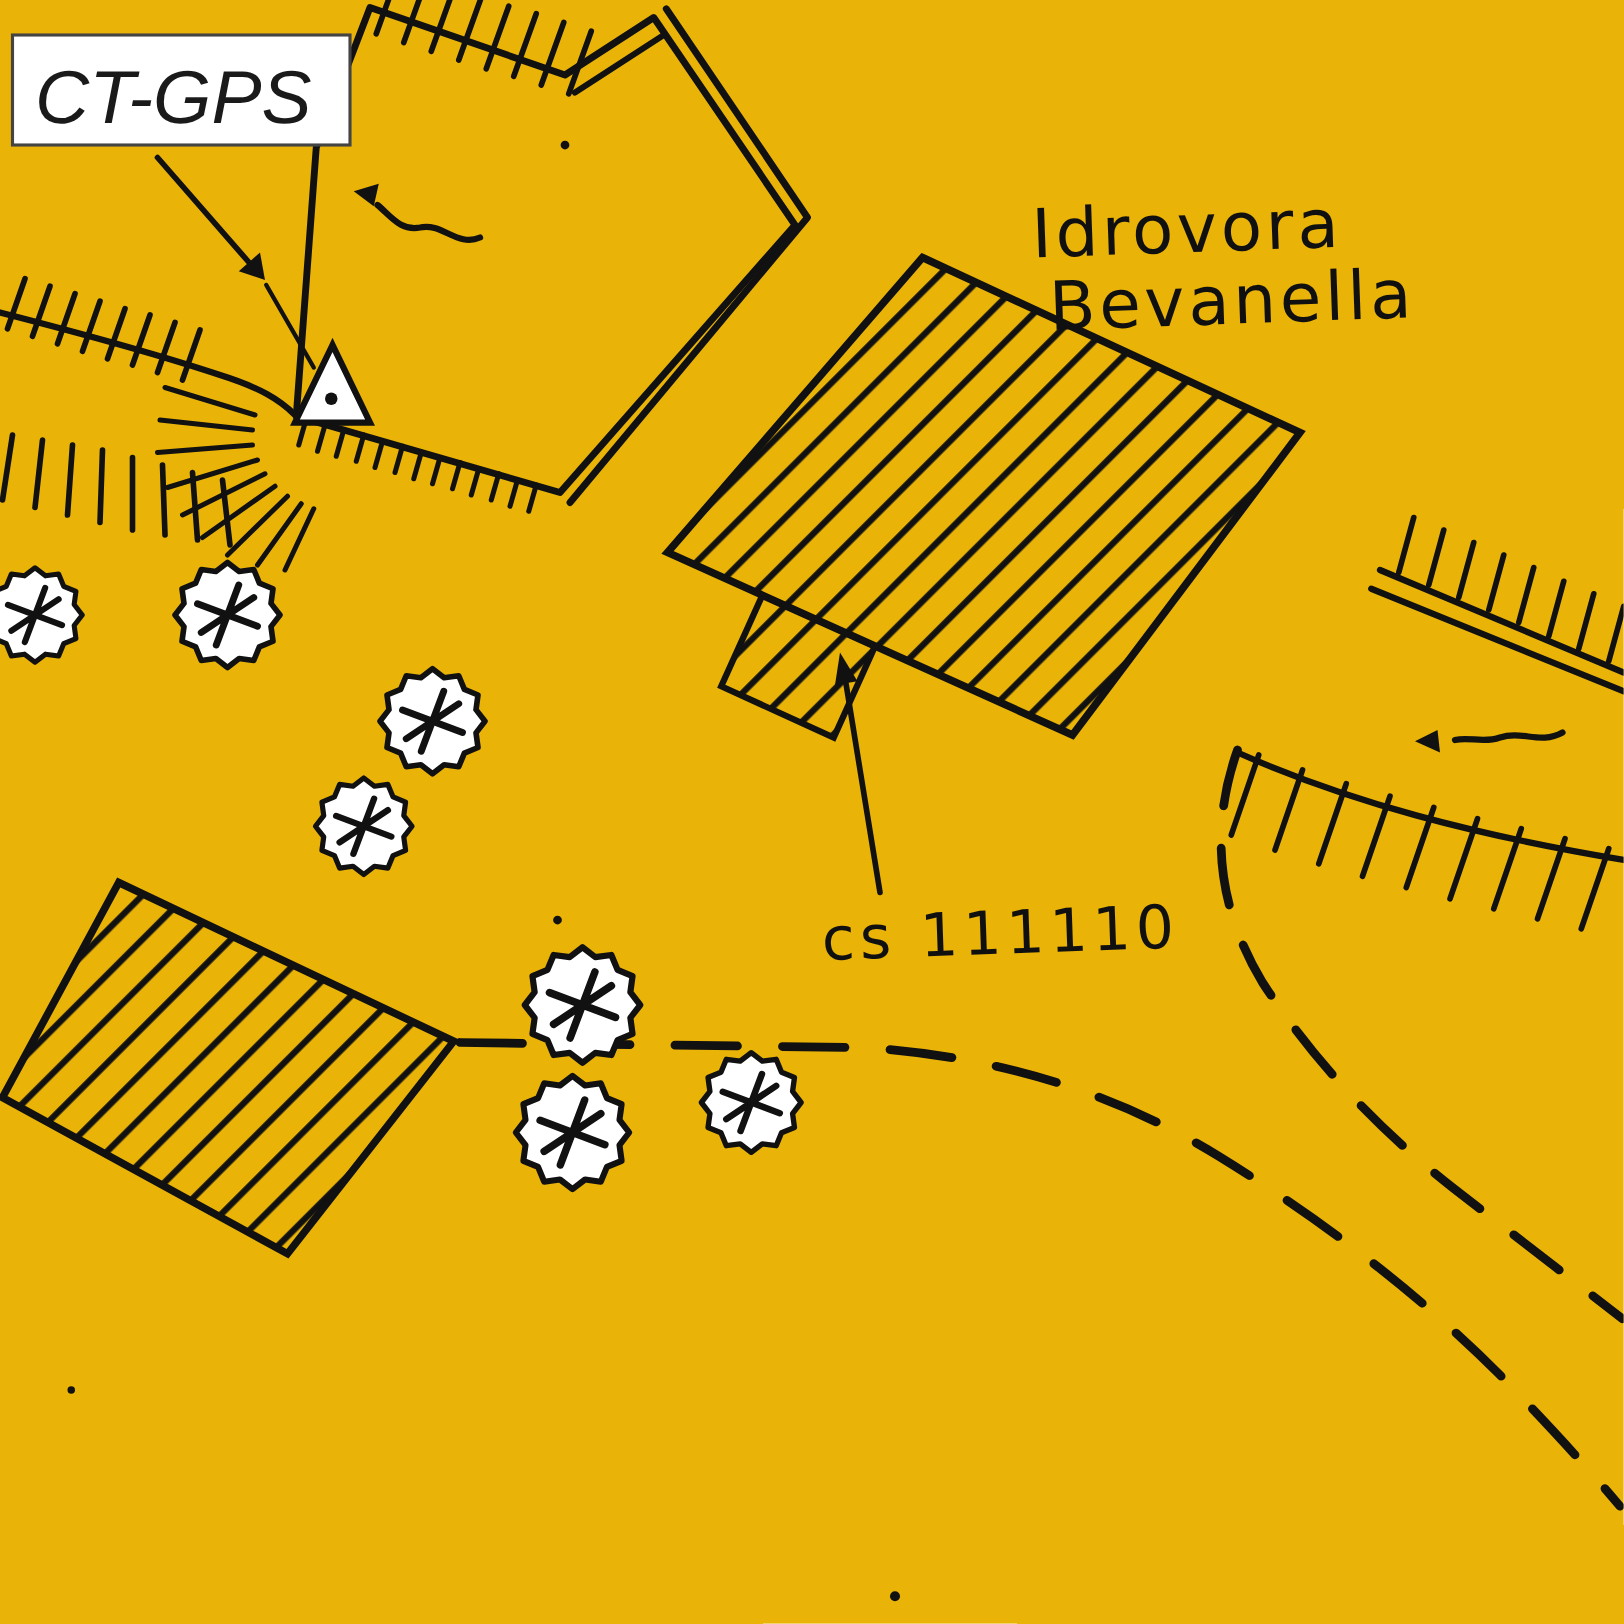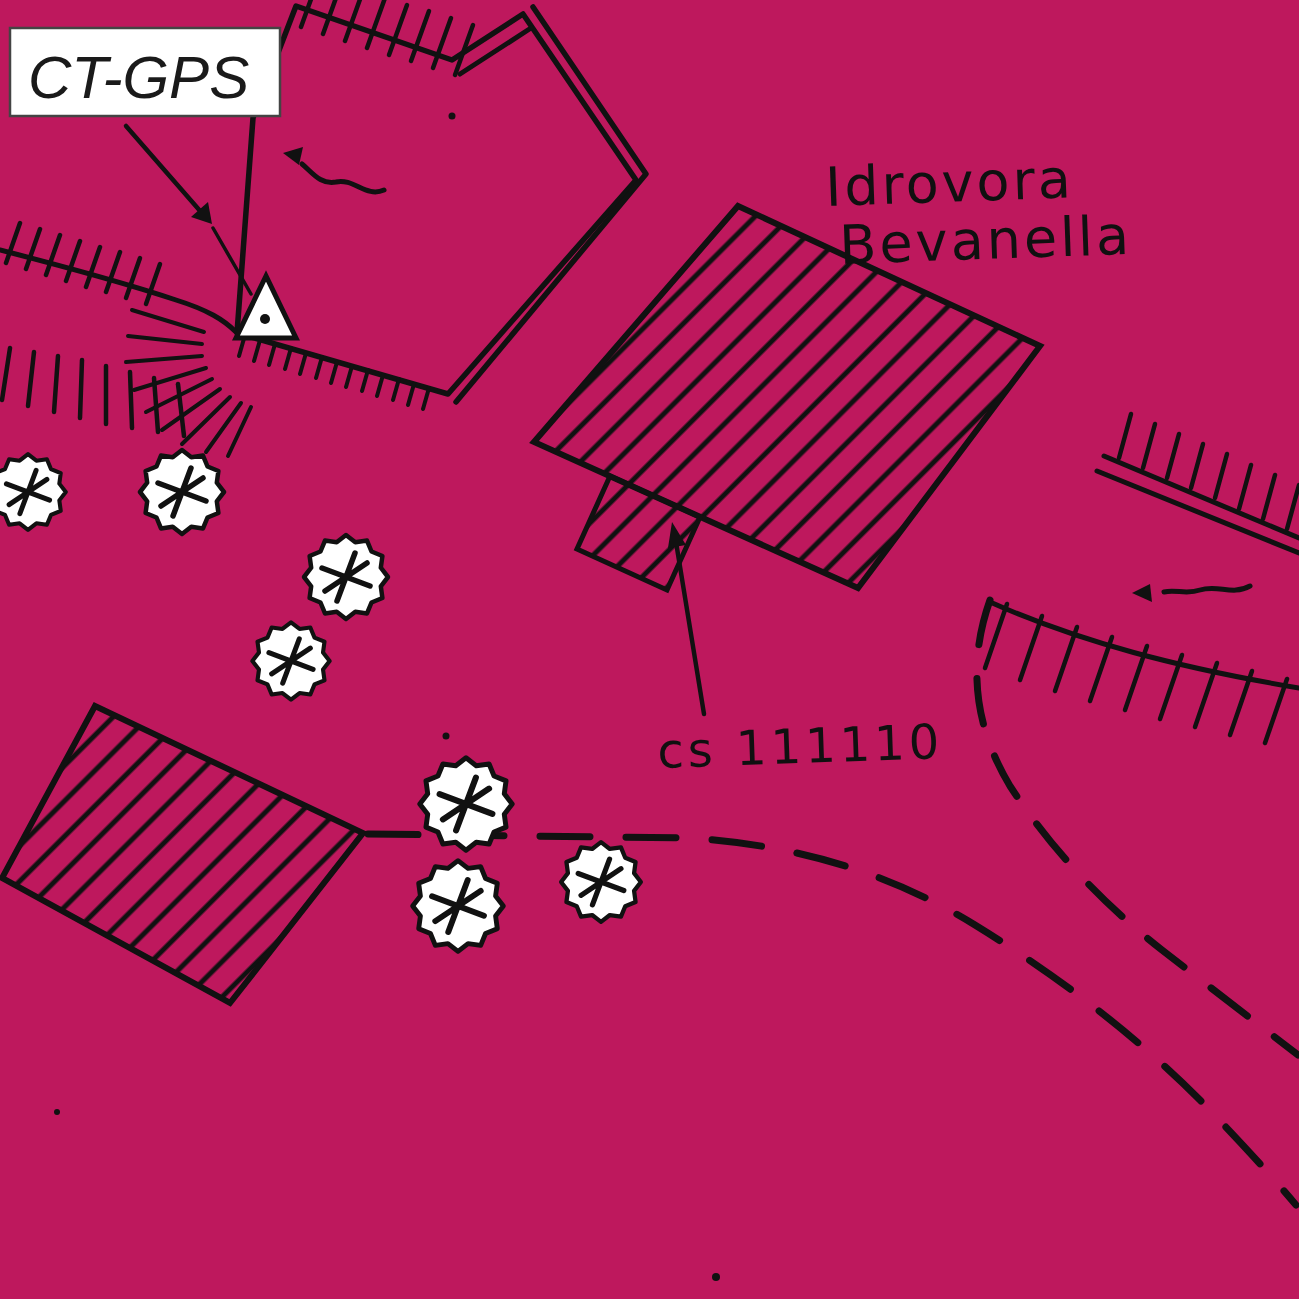--- a/index.html
+++ b/index.html
@@ -1,19 +1,19 @@
 <!DOCTYPE html>
 <html><head>
 <meta charset="utf-8">
 <style>
   html,body{margin:0;padding:0;background:#ffffff;}
   .canvas{
     position:relative;
     width:1299px;height:1299px;
-    background:#be185d;
+    background:#eab308;
     overflow:hidden;
     font-family:"Liberation Sans", sans-serif;
   }
   svg{position:absolute;left:0;top:0;}
   .ink{stroke:#111111;fill:none;stroke-linecap:round;stroke-linejoin:round;}
   .station-text{font-family:"Liberation Sans",sans-serif;font-style:italic;font-size:60px;fill:#1a1a1a;}
   .hand{font-family:"DejaVu Sans",sans-serif;fill:#101010;}
 </style>
 </head>
 <body>

